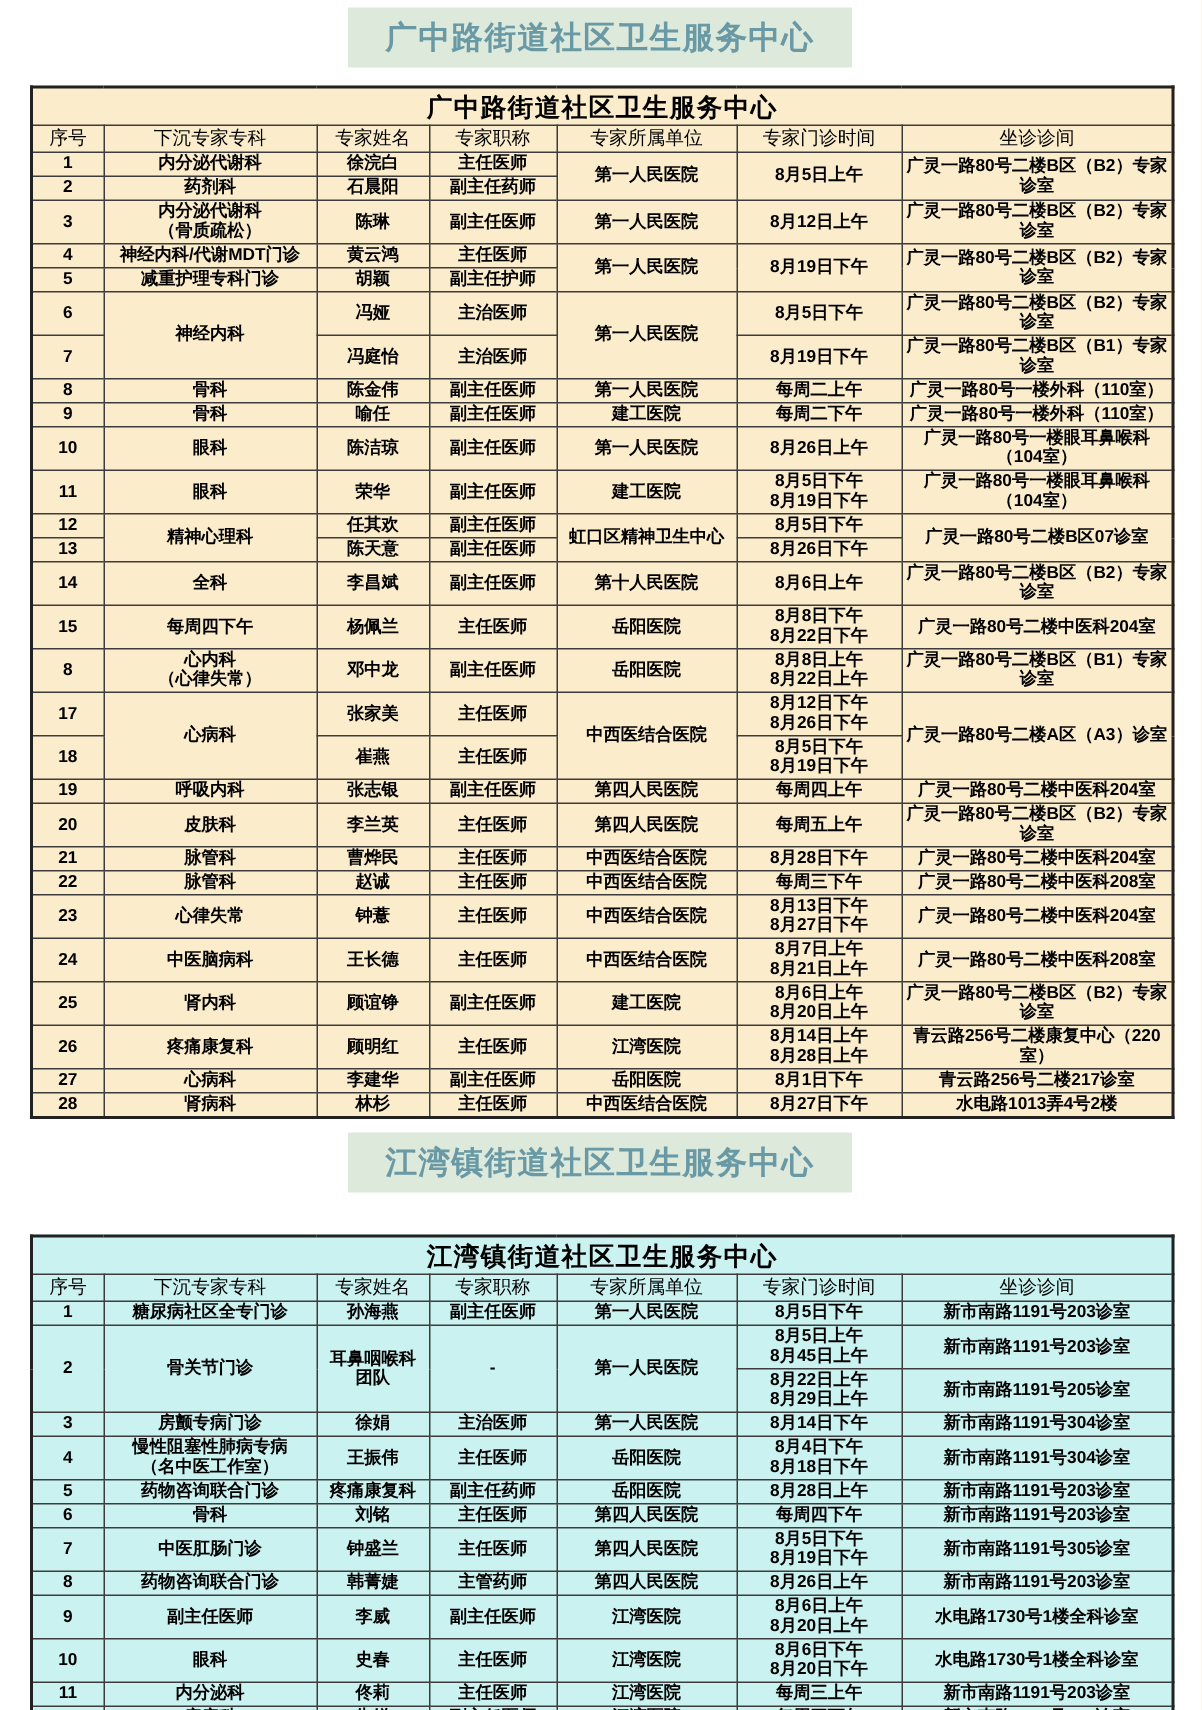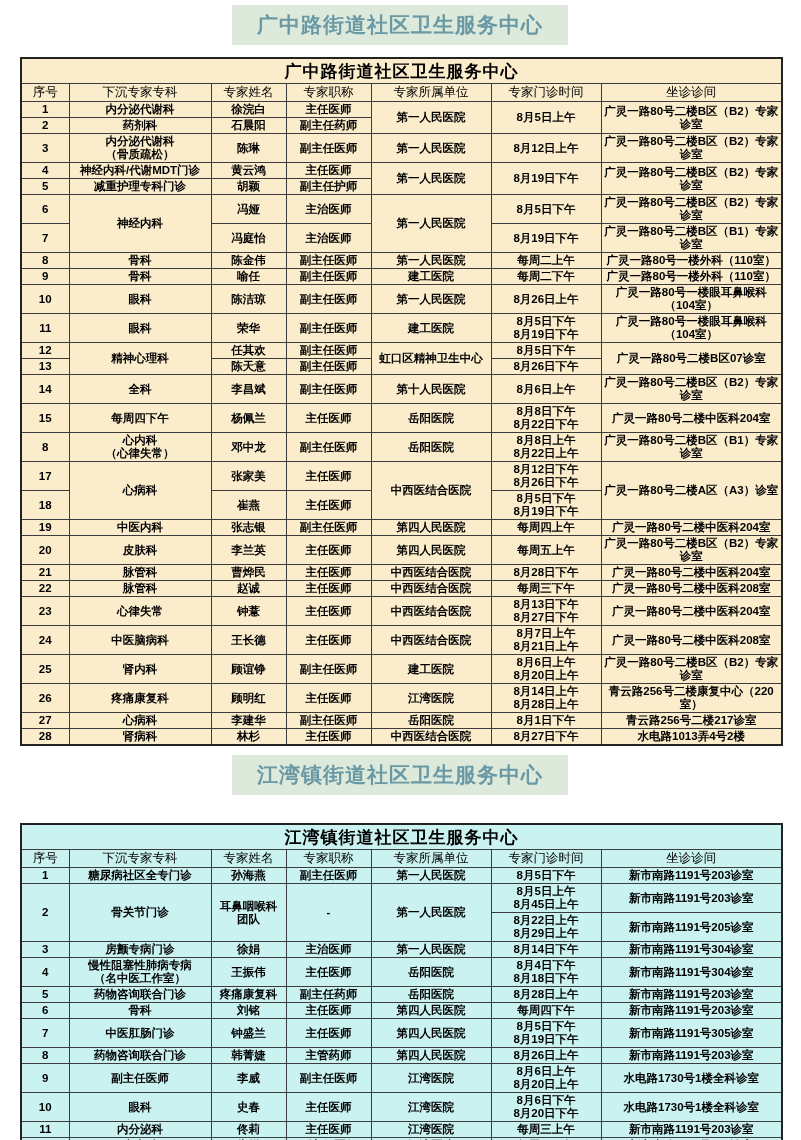--- a/index.html
+++ b/index.html
@@ -216,21 +216,21 @@
         </tr>
         <tr>
           <td>18</td>
           <td>崔燕</td>
           <td>主任医师</td>
           <td>8月5日下午
 8月19日下午</td>
         </tr>
         <tr>
           <td>19</td>
-          <td>中医内科</td>
+          <td>呼吸内科</td>
           <td>张志银</td>
           <td>副主任医师</td>
           <td>第四人民医院</td>
           <td>每周四上午</td>
           <td>广灵一路80号二楼中医科204室</td>
         </tr>
         <tr>
           <td>20</td>
           <td>皮肤科</td>
           <td>李兰英</td>

